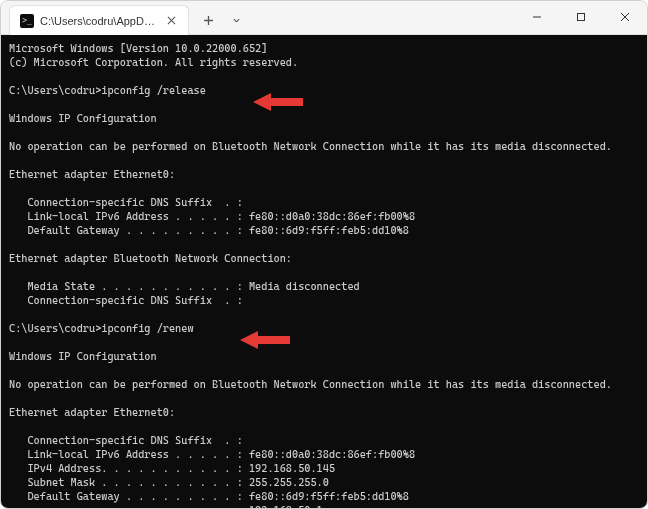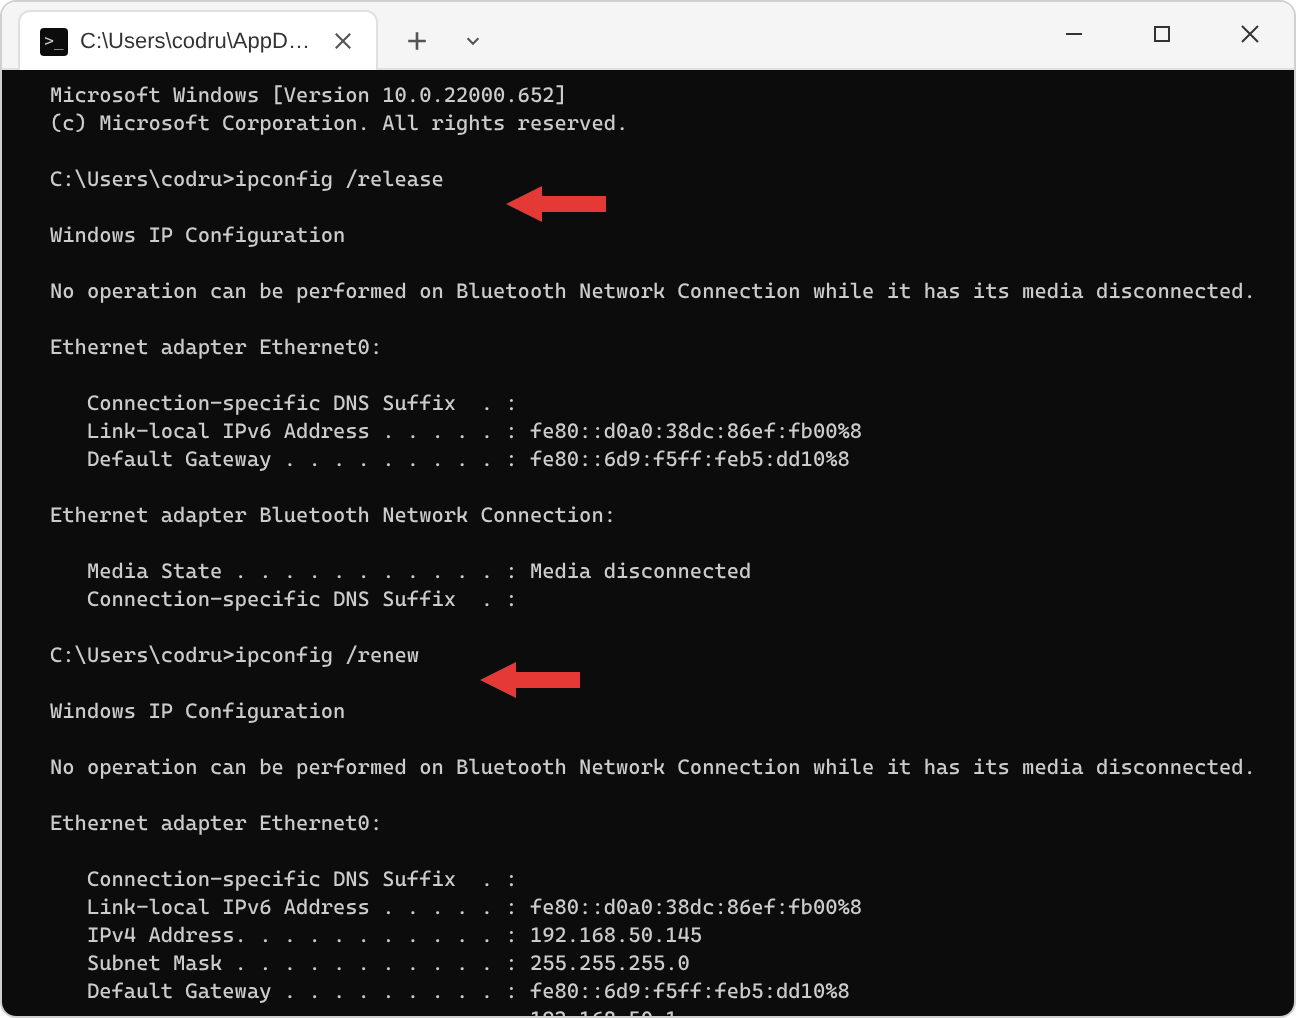--- a/index.html
+++ b/index.html
@@ -30,21 +30,21 @@
   }
   .dropdown {
     width: 26px; height: 26px; margin: 6px 0 0 2px; display:flex; align-items:center;
     justify-content:center; color:#555; font-size:10px; border-radius:4px;
   }
   .win-controls { position:absolute; right:0; top:0; display:flex; height:32px; }
   .win-btn { width: 44px; display:flex; align-items:center; justify-content:center; color:#333; font-size:11px; }
   .terminal {
     flex:1; background:#0c0c0c; color:#cccccc;
     font-family: Consolas, "Cascadia Mono", monospace; font-size:10.5px;
-    line-height: 14px; padding: 6px 24px; overflow:hidden; white-space:pre;
+    line-height: 14px; padding: 6px 8px; overflow:hidden; white-space:pre;
     position: relative;
   }
   .arrow {
     position:absolute; width:50px; height:24px; pointer-events:none;
   }
   .arrow svg { width:100%; height:100%; }
 </style>
 </head>
 <body>
 

